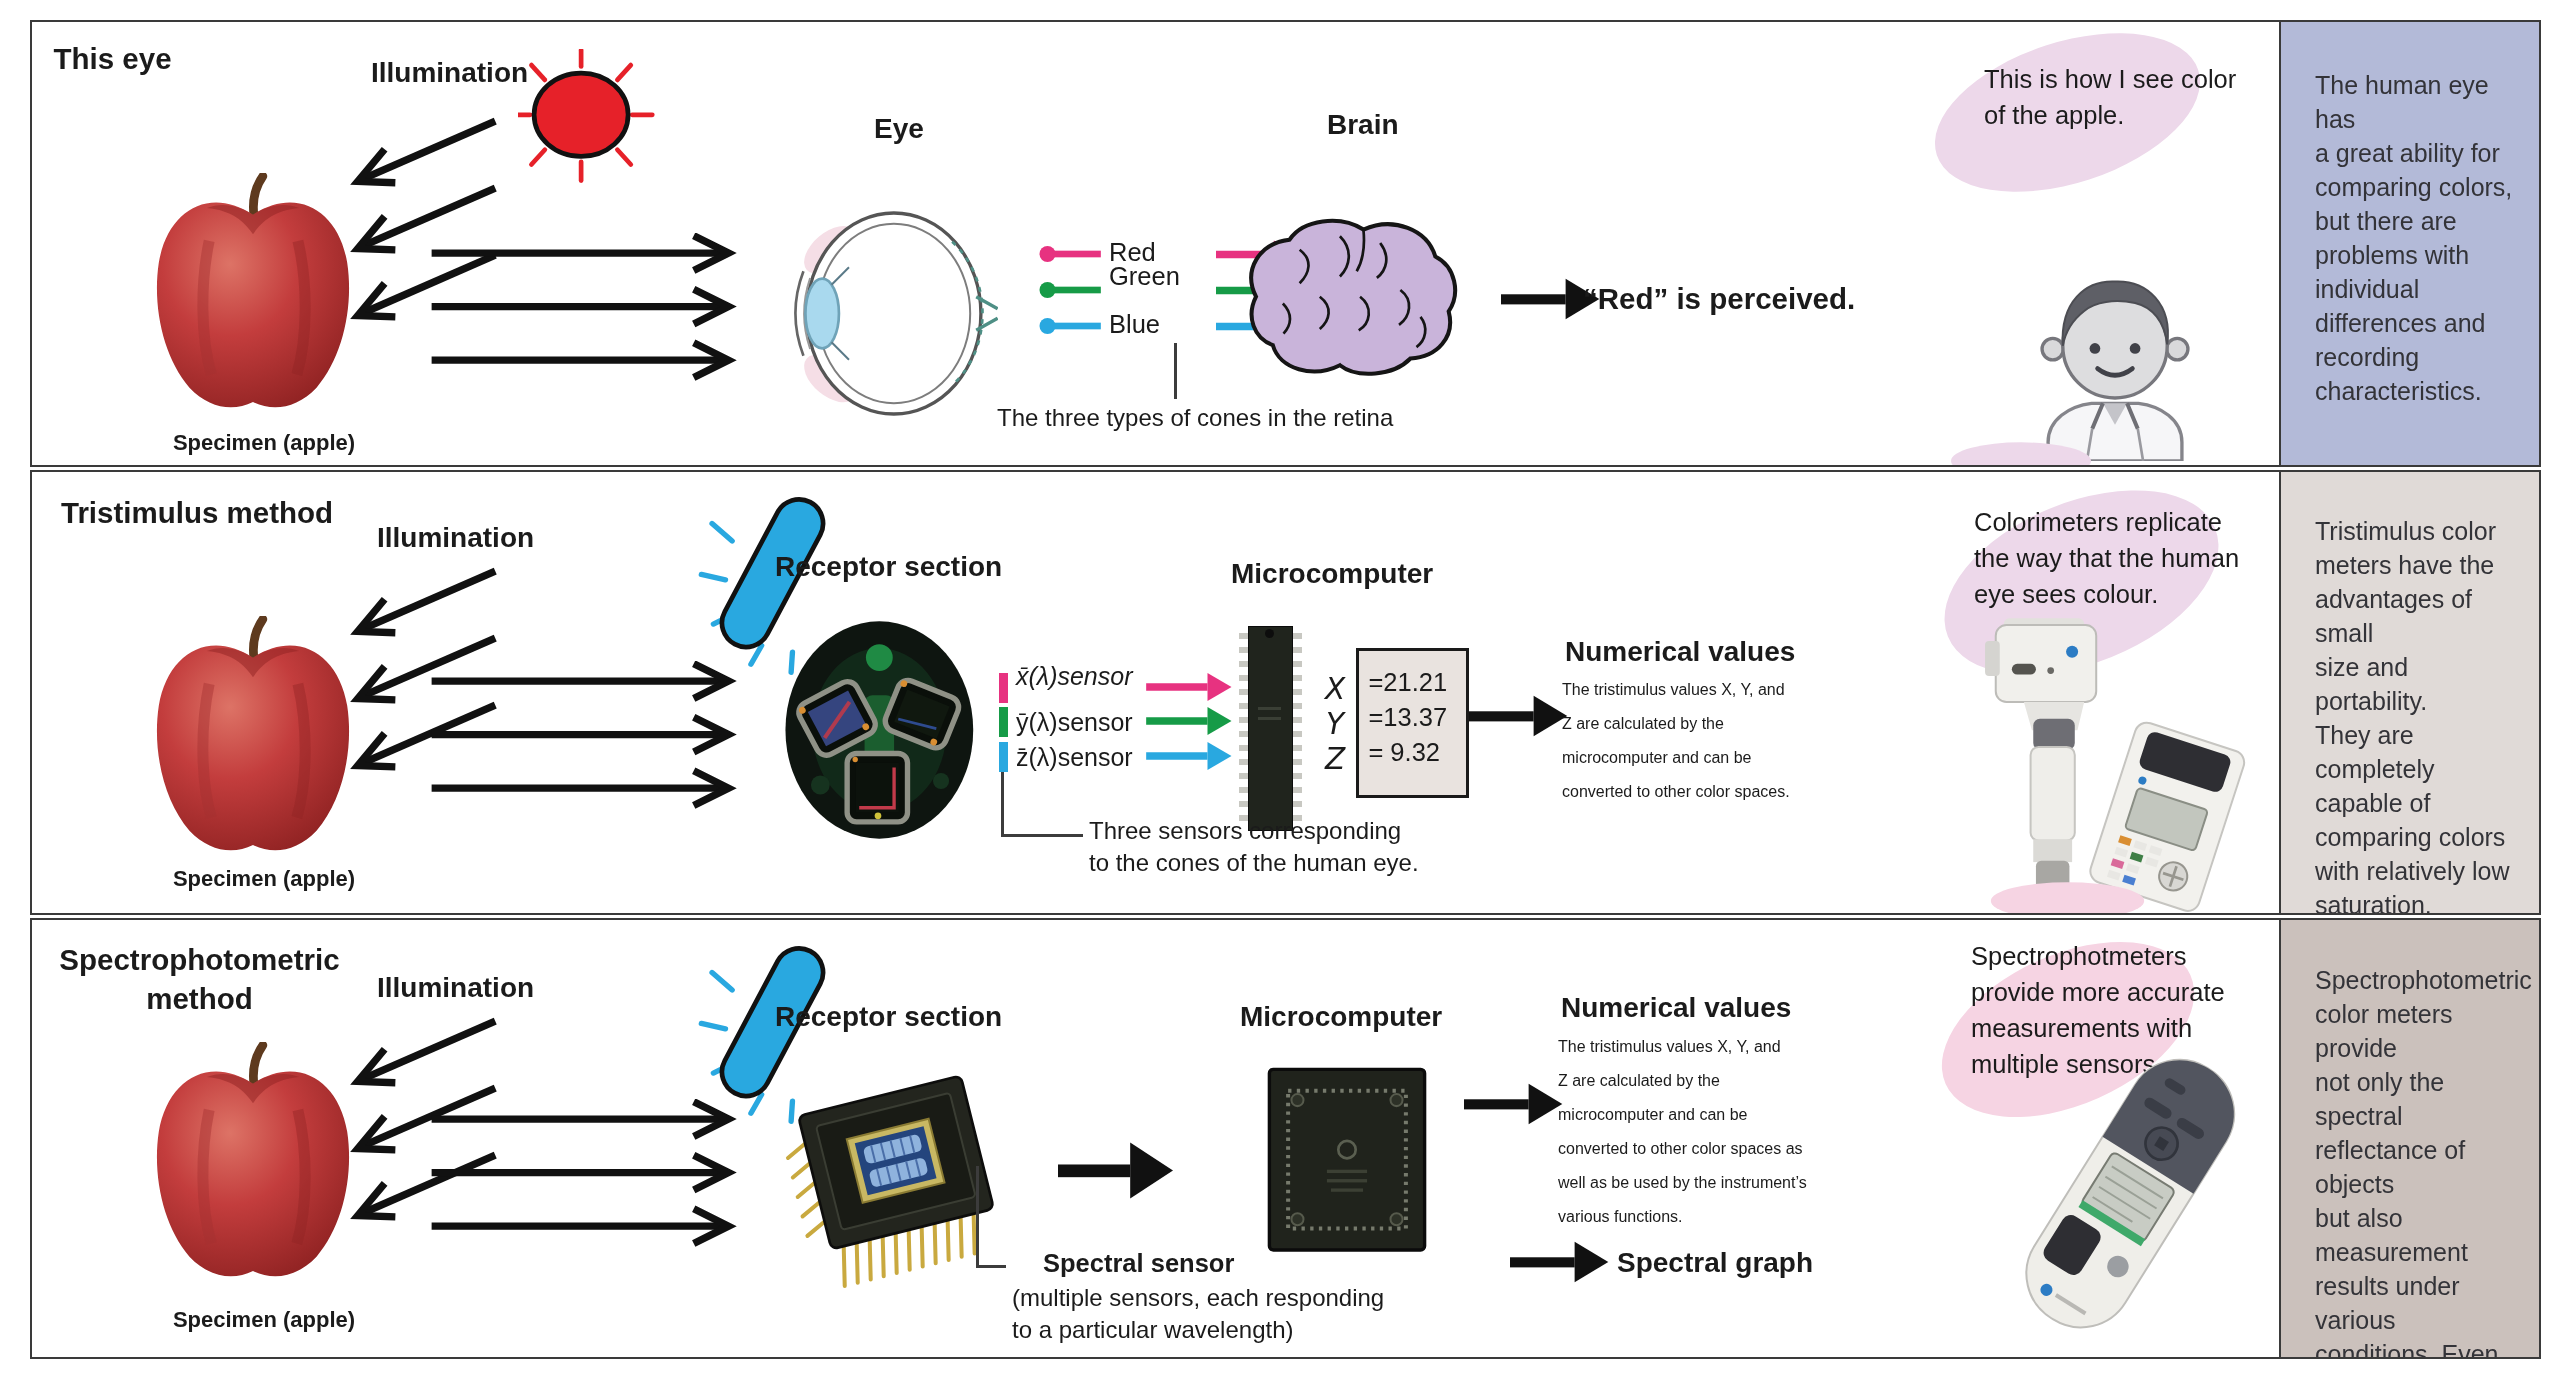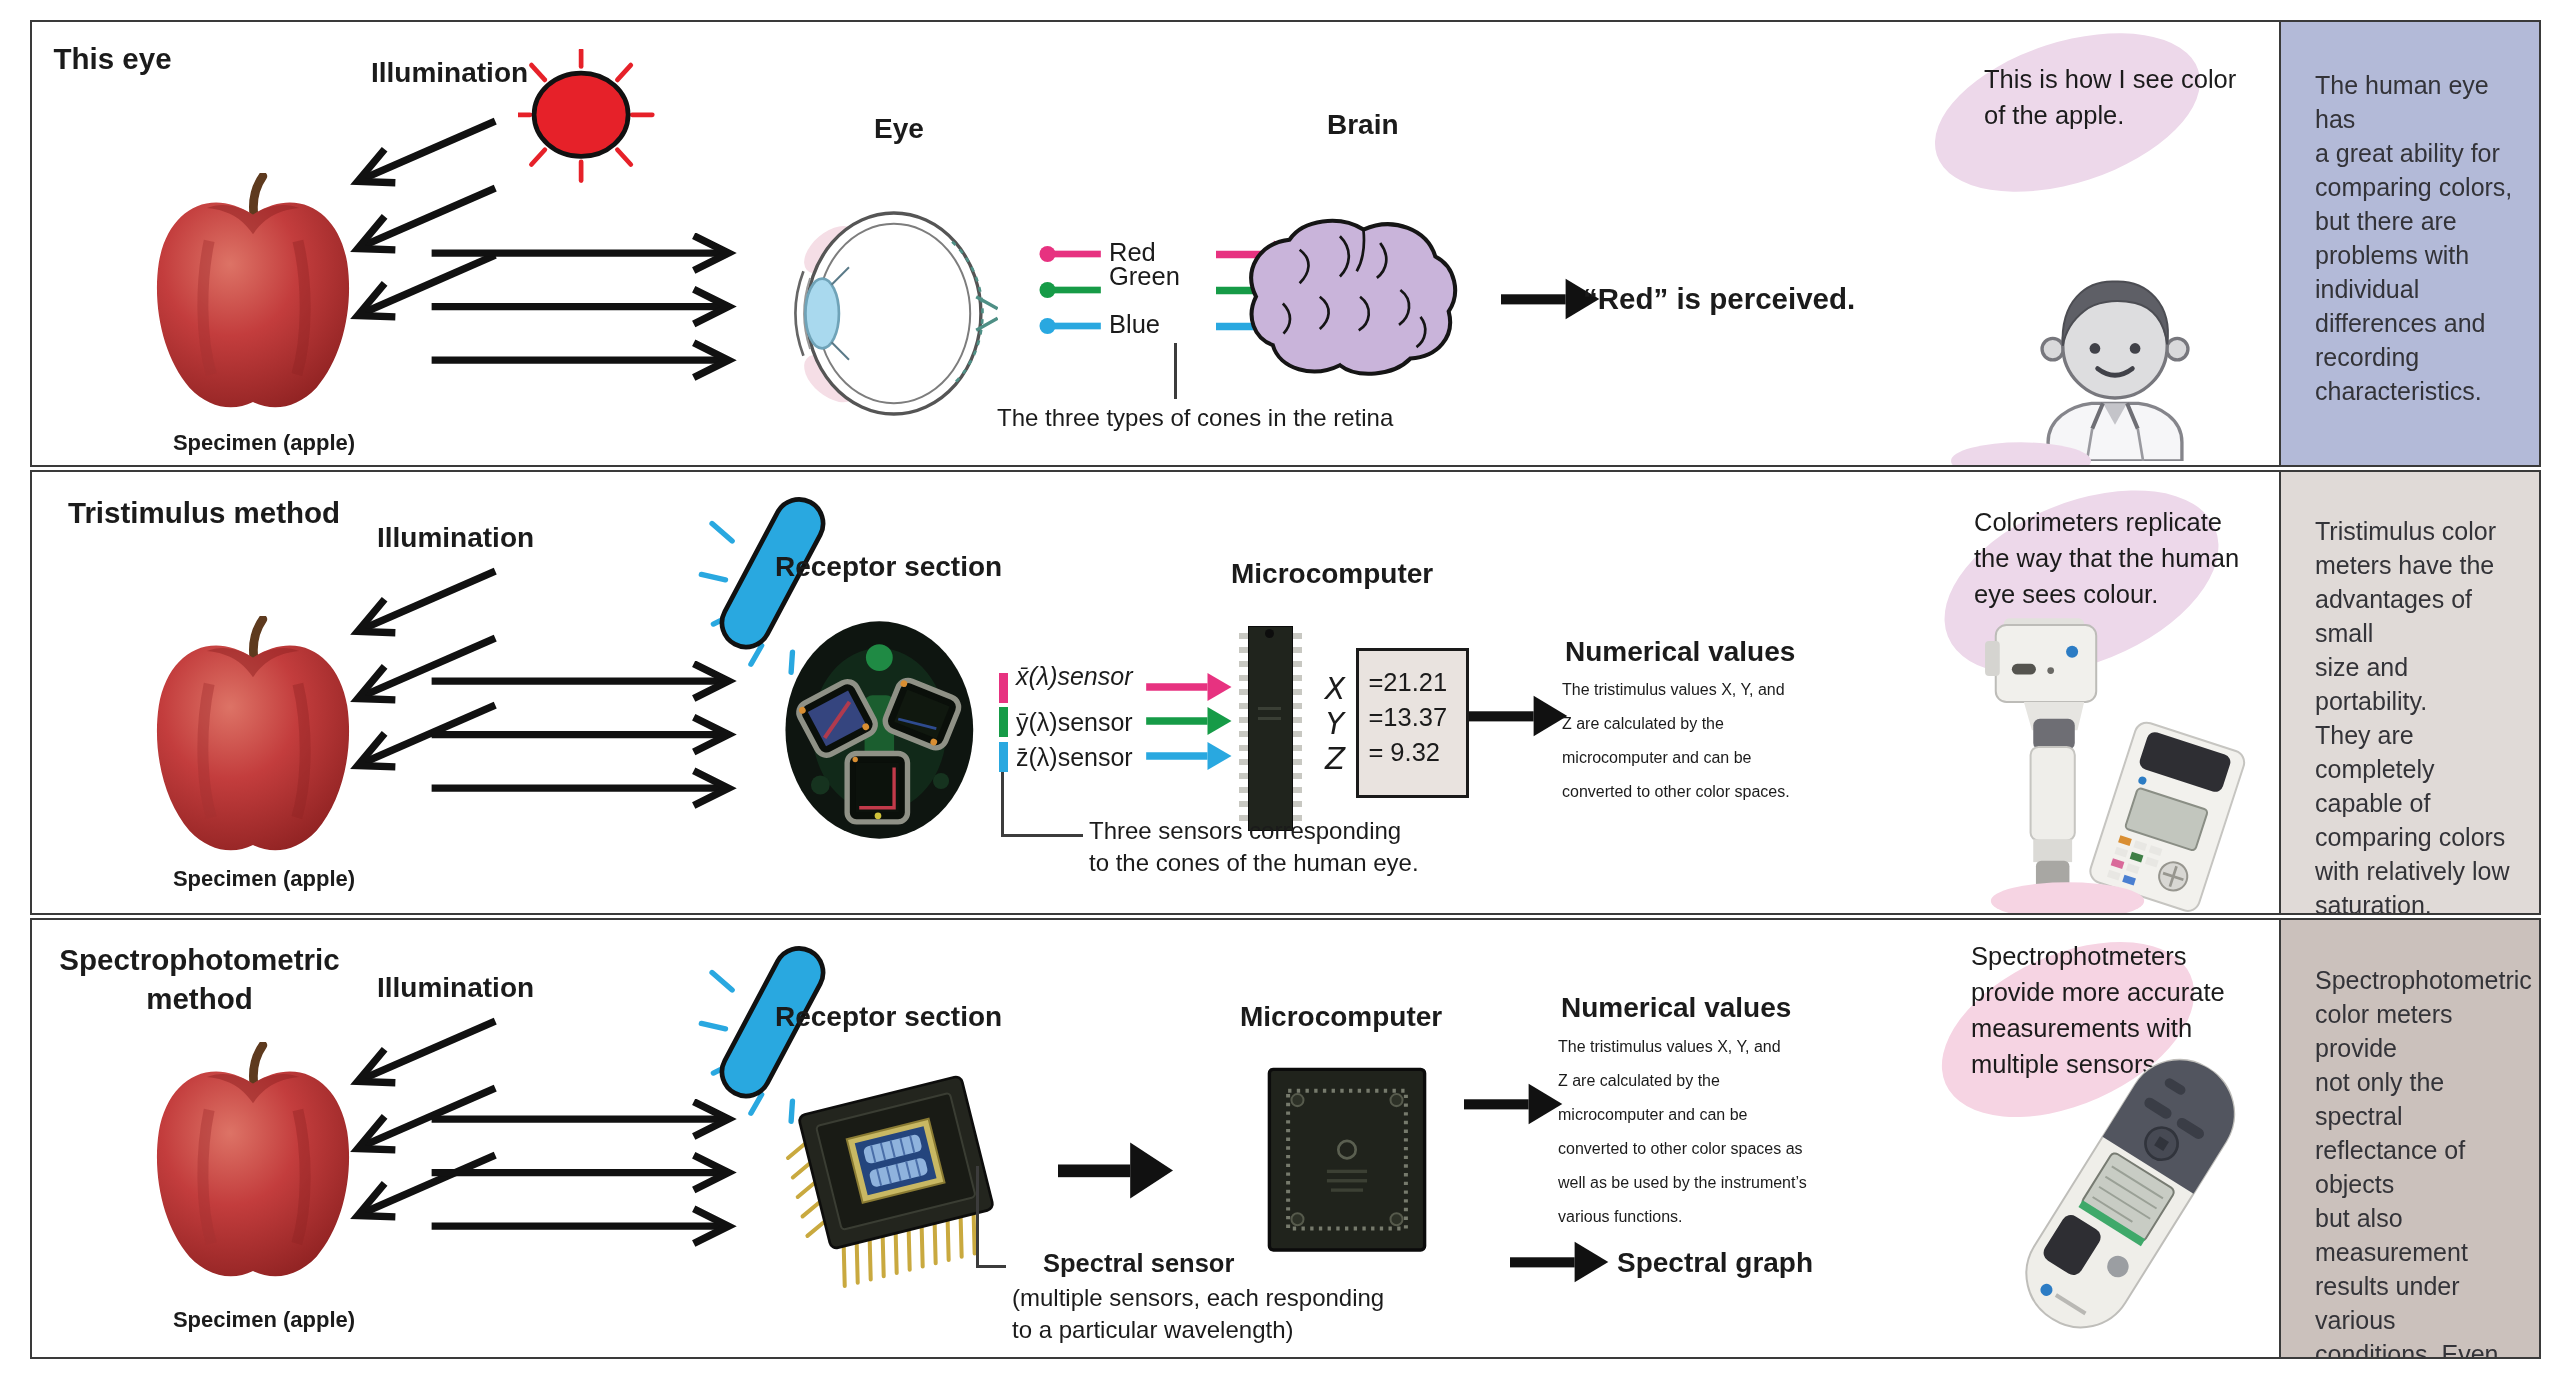--- a/index.html
+++ b/index.html
@@ -197,21 +197,21 @@
 comparing colors,
 but there are
 problems with
 individual
 differences and
 recording
 characteristics.</div>
 </div>
 
 <div class="row" style="top:470px;height:441px;">
-  <div class="abs title" style="left:36px;top:23.5px;">Tristimulus method</div>
+  <div class="abs title" style="left:29px;top:23.5px;">Tristimulus method</div>
   <div class="abs seclabel" style="left:345px;top:50px;">Illumination</div>
 
   <svg class="abs" style="left:661px;top:10px;" width="148" height="201" viewBox="0 0 220 300">
     <g stroke="#29A8E0" stroke-width="8" stroke-linecap="round">
       <line x1="28" y1="62" x2="58" y2="88"></line>
         <line x1="12" y1="138" x2="48" y2="146"></line>
       <line x1="30" y1="212" x2="62" y2="196"></line>
         <line x1="86" y1="272" x2="102" y2="244"></line>
         <line x1="146" y1="284" x2="148" y2="254"></line>
     </g>

